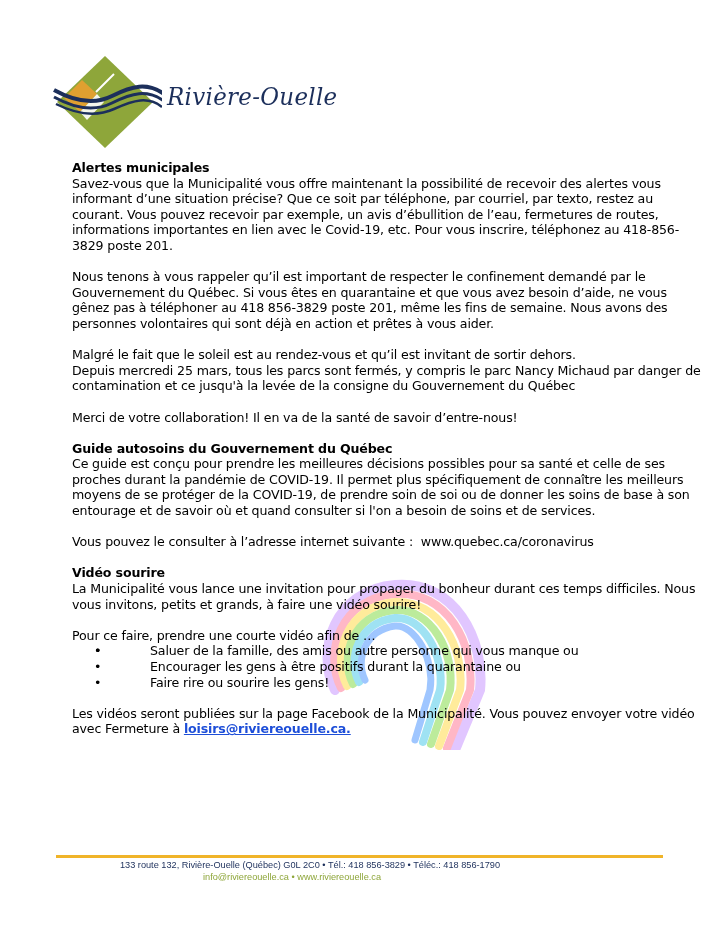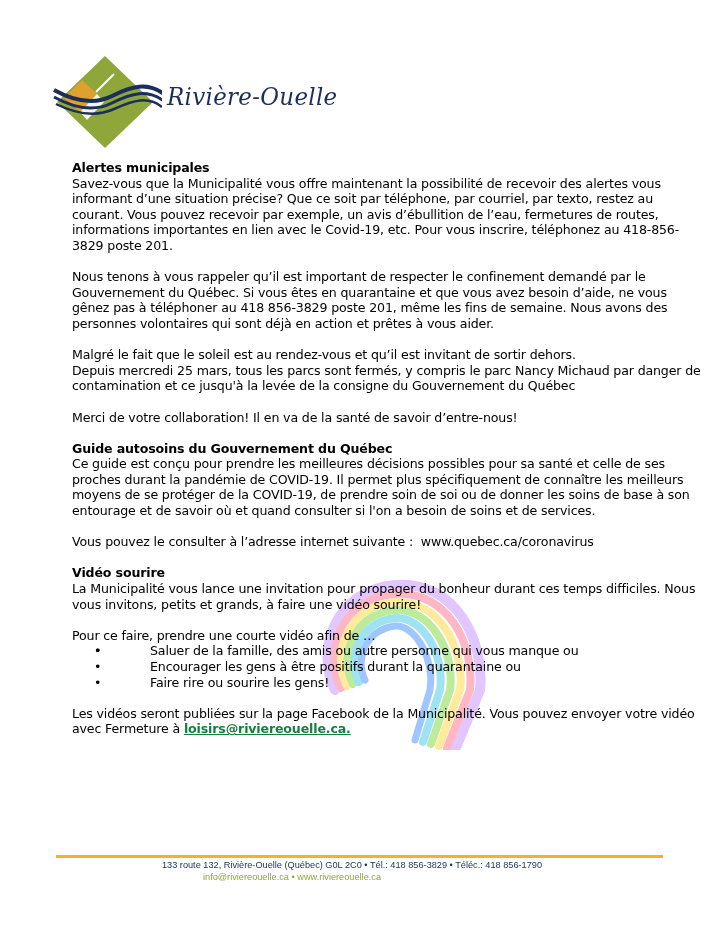--- a/index.html
+++ b/index.html
@@ -12,26 +12,26 @@
                transform: scaleX(0.92); transform-origin: left center; white-space: nowrap; }
   .content { position: absolute; left: 48px; top: 160px; width: 630px;
              font-size: 12.6px; line-height: 15.6px; letter-spacing: -0.15px; margin-left: 24px; }
   .content p { margin: 0; }
   .section { margin-bottom: 15.6px; }
   .h { font-weight: bold; }
   .gap { height: 15.6px; }
   ul.bullets { list-style: none; margin: 0; padding: 0; }
   ul.bullets li { position: relative; padding-left: 78px; }
   ul.bullets li .dot { position: absolute; left: 22px; top: 0; }
-  a.email { color: #15803d; font-weight: bold; text-decoration: underline; }
+  a.email { color: #1d4ed8; font-weight: bold; text-decoration: underline; }
   .rainbow { position: absolute; left: 305px; top: 560px; width: 190px; height: 190px;
              pointer-events: none; opacity: 0.75; }
   .footer-line { position: absolute; left: 56px; top: 855px; width: 607px; height: 3px; background: #f0b429; }
   .footer1 { position: absolute; left: 0; width: 620px; top: 860px; text-align: center;
-             font-family: "Liberation Sans", sans-serif; font-size: 9.2px; color: #1c2f5b; padding-left: 42px; }
+             font-family: "Liberation Sans", sans-serif; font-size: 9.2px; color: #1c2f5b; }
   .footer2 { position: absolute; left: 0; width: 584px; top: 872px; text-align: center;
              font-family: "Liberation Sans", sans-serif; font-size: 9.2px; color: #8ea63a; }
 </style>
 </head>
 <body>
 
 <div class="logo">
   <svg width="110" height="96" viewBox="0 0 110 96">
     <polygon points="53,2 101,48 53,94 5,48" fill="#8ea63a"></polygon>
     <polygon points="30,26 45,40 28,58 12,44" fill="#e0a030"></polygon>

